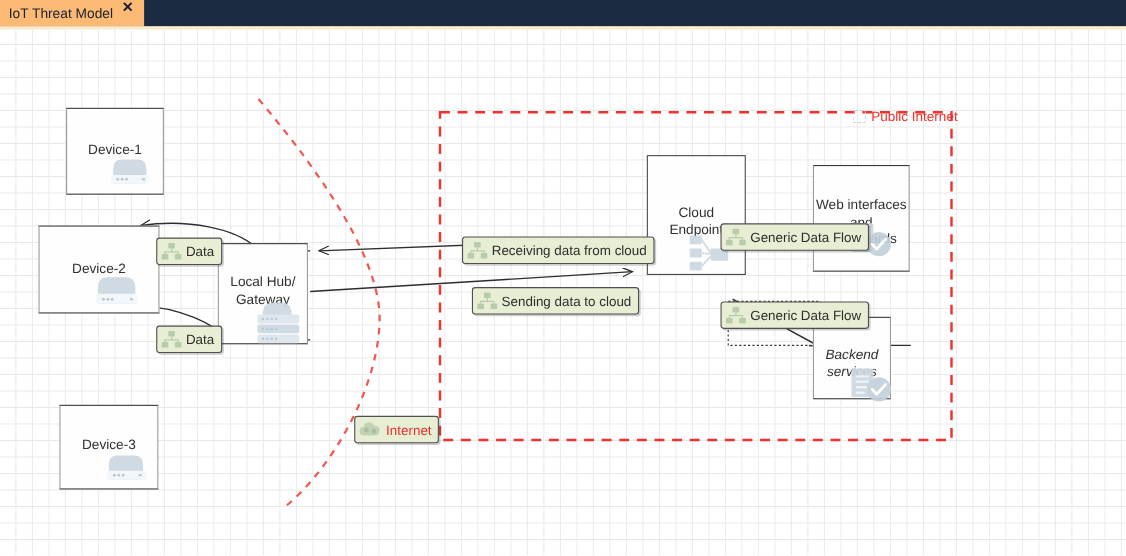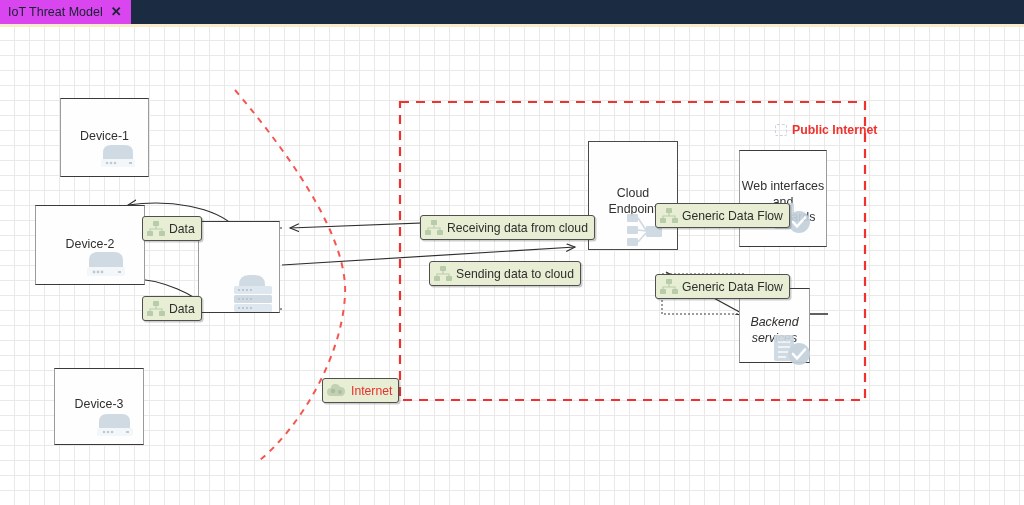--- a/index.html
+++ b/index.html
@@ -21,24 +21,23 @@
     left: 0; top: 0;
     width: 1024px;
     height: 24px;
     background: #1b2b42;
   }
   .tab {
     position: absolute;
     left: 0; top: 0;
     height: 24px;
     display: flex;
-    align-items: center;
     gap: 8px;
     padding: 0 9px 0 8px;
-    background: #d946ef;
+    background: #fdba74;
     color: #1c1c1c;
     font-size: 12.5px;
     line-height: 24px;
     white-space: nowrap;
     box-sizing: border-box;
   }
   .tab-label { font-size: 12.5px; color: #17222e; }
   .tab-close {
     font-size: 13px;
     color: #17222e;
@@ -178,21 +177,21 @@
 
       <path d="M 666 245 L 745 288" fill="none" stroke="#2d2d2d" stroke-width="1.3" marker-end="url(#ah)"></path>
 
       <rect x="662" y="247" width="84" height="40" fill="none" stroke="#3a3a3a" stroke-width="1" stroke-dasharray="2,2"></rect>
 
       <line x1="700" y1="190" x2="739" y2="190" stroke="#2d2d2d" stroke-width="1.3"></line>
 
       <line x1="746" y1="287" x2="828" y2="287" stroke="#2d2d2d" stroke-width="1.3"></line>
     </svg>
 
-    <div class="boundary-label" style="left:775px; top:96px;font-weight:bold;">
+    <div class="boundary-label" style="left:775px; top:72px;">
       <span class="dash-square"></span>
       <span>Public Internet</span>
     </div>
 
     <div class="node" style="left:60px; top:71px; width:89px; height:79px;padding-left:37px;">
       <div class="node-label" style="top:30px;">Device-1</div>
       <svg class="node-icon" style="left:32px; top:42px;" width="50" height="30">
         <path d="M10,26 L10,12 Q10,4 18,4 L32,4 Q40,4 40,12 L40,26 Z" fill="#ccd7e0"></path>
         <rect x="8" y="18" width="34" height="8" rx="1.5" fill="#f3f7fa"></rect>
         <circle cx="14" cy="22" r="1.3" fill="#b7c6d3"></circle>
@@ -220,20 +219,24 @@
         <path d="M10,27 L10,13 Q10,5 18,5 L33,5 Q41,5 41,13 L41,27 Z" fill="#ccd7e0"></path>
         <rect x="8" y="19" width="36" height="8" rx="1.5" fill="#f3f7fa"></rect>
         <circle cx="15" cy="23" r="1.3" fill="#b7c6d3"></circle>
         <circle cx="19" cy="23" r="1.3" fill="#b7c6d3"></circle>
         <circle cx="23" cy="23" r="1.3" fill="#b7c6d3"></circle>
         <rect x="37" y="22" width="3" height="2" fill="#b7c6d3"></rect>
       </svg>
     </div>
 
     <div class="node" style="left:198px; top:194px; width:82px; height:92px;">
+      <div class="node-label" style="top:27px;">
+        <span style="white-space:pre-line;">Local Hub/
+Gateway</span>
+      </div>
       <svg class="node-icon" style="left:26px; top:47px;" width="54" height="45">
         <path d="M14,16 Q14,6 24,6 L30,6 Q40,6 40,16 L40,18 L14,18 Z" fill="#ccd7e0"></path>
         <rect x="9" y="17" width="38" height="8" rx="1.5" fill="#dde6ed"></rect>
         <rect x="9" y="26" width="38" height="8" rx="1.5" fill="#ccd7e0"></rect>
         <rect x="9" y="35" width="38" height="8" rx="1.5" fill="#dde6ed"></rect>
         <g fill="#b3c3d1">
           <rect x="13" y="20" width="2" height="2"></rect>
             <rect x="17" y="20" width="2" height="2"></rect>
           <rect x="21" y="20" width="2" height="2"></rect>
             <rect x="25" y="20" width="2" height="2"></rect>

